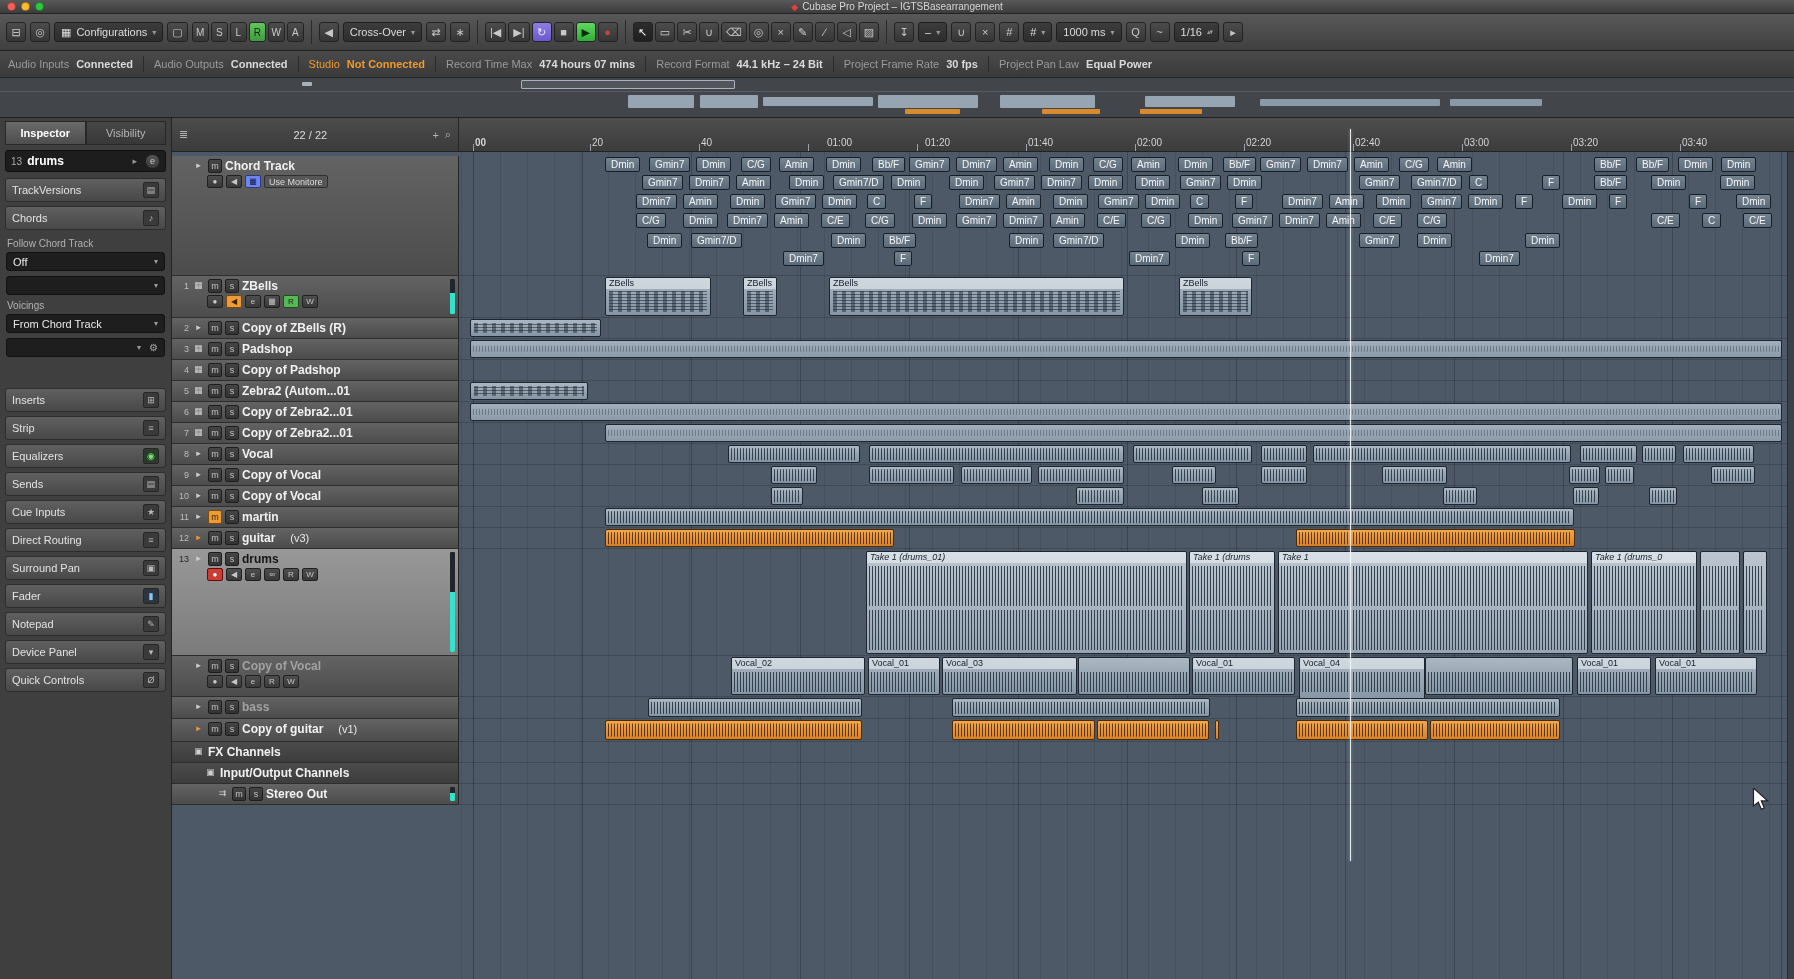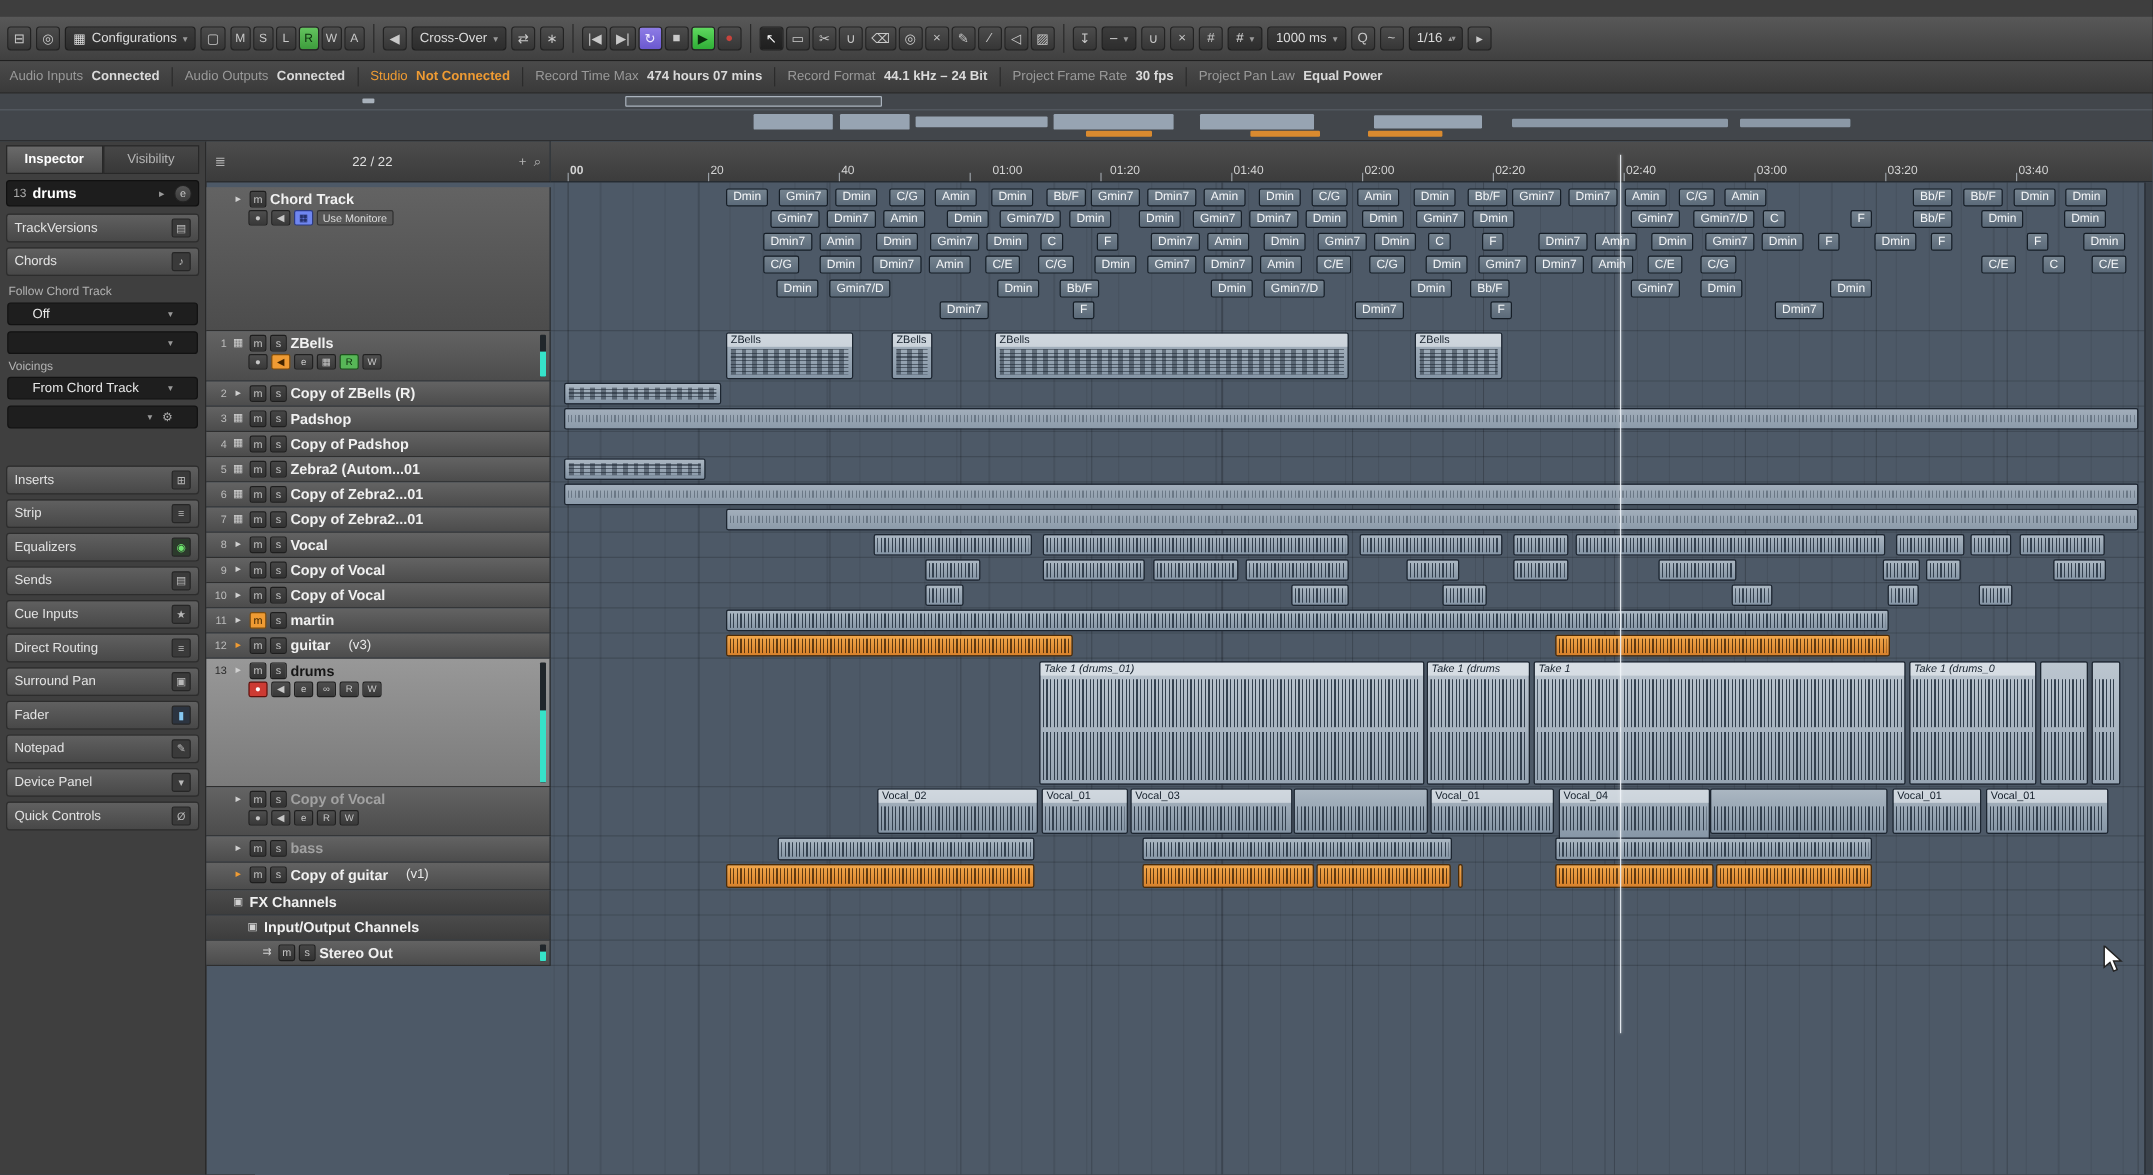--- a/index.html
+++ b/index.html
@@ -69,21 +69,21 @@
   .insp-row{height:24px;display:flex;align-items:center;background:linear-gradient(#606060,#484848);
             border:1px solid #2d2d2d;border-radius:3px;margin-bottom:4px;padding:0 6px;font-size:11px;color:#e3e3e3}
   .insp-row .sicon{margin-left:auto;width:16px;height:16px;display:flex;align-items:center;justify-content:center;
             background:#3a3a3a;border:1px solid #262626;border-radius:2px;font-size:9px;color:#b9b9b9}
   .sicon.green{color:#6fe86f;background:#2c3a2c}
   .sicon.blue{color:#86c8f2;background:#2c3440}
   #insp-bottom{margin-top:22px}
   .insp-sub{padding:1px 1px 4px}
   .insp-sublabel{font-size:10px;color:#b2b2b2;margin:3px 1px 3px}
   .insp-select{height:19px;background:#1e1e1e;border:1px solid #121212;border-radius:3px;display:flex;
-               align-items:center;gap:4px;padding:0 20px;font-size:11px;color:#e8e8e8;margin-bottom:5px}
+               align-items:center;gap:4px;padding:0 6px;font-size:11px;color:#e8e8e8;margin-bottom:5px}
   .insp-select .chev{margin-left:auto;font-size:8px;color:#999}
   .insp-select .gear{font-size:10px;color:#aaa;margin-left:4px}
 
   
   .tracklist{position:absolute;left:172px;top:0;bottom:0;width:287px}
   .tl-header{position:absolute;top:0;left:0;right:0;height:34px;background:linear-gradient(#4c4c4c,#3b3b3b);
              border-bottom:1px solid #242424;border-right:1px solid #262626;display:flex;align-items:center;
              gap:6px;padding:0 7px;font-size:11px;color:#cfcfcf}
   .tl-counter{flex:1;text-align:center;color:#ddd}
   .tl-ic{font-size:11px;color:#b5b5b5}
@@ -142,20 +142,28 @@
       repeating-linear-gradient(90deg,rgba(25,35,47,.45) 0 4px,rgba(25,35,47,0) 4px 9px)}
   .playhead{position:absolute;top:11px;width:1px;background:rgba(240,244,248,.92);box-shadow:0 0 3px rgba(255,255,255,.55);z-index:6}
   .vscroll{position:absolute;right:0;top:34px;bottom:0;width:7px;background:#3a4149;border-left:1px solid #272c32;z-index:7}
   .cursor{position:absolute;z-index:20}
 </style>
 </head>
 <body>
 
 <div class="app">
 
+  <div class="titlebar">
+    <div class="lights">
+      <span class="light r"></span>
+      <span class="light y"></span>
+      <span class="light g"></span>
+    </div>
+    <div class="title"><span class="cubeicon">◆</span><span>Cubase Pro Project – IGTSBasearrangement</span></div>
+  </div>
 
   <div class="toolbar">
     <button class="tb-btn">⊟</button>
     <button class="tb-btn">◎</button>
     <div class="tb-select">
       <span>▦</span>
       <span>Configurations</span>
       <span class="chev">▾</span>
     </div>
     <button class="tb-btn">▢</button>

